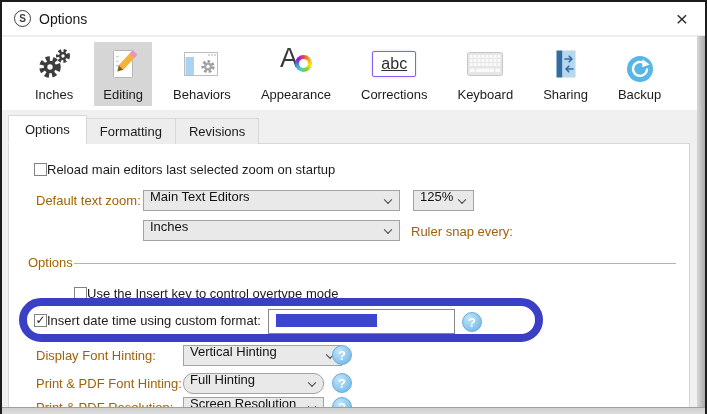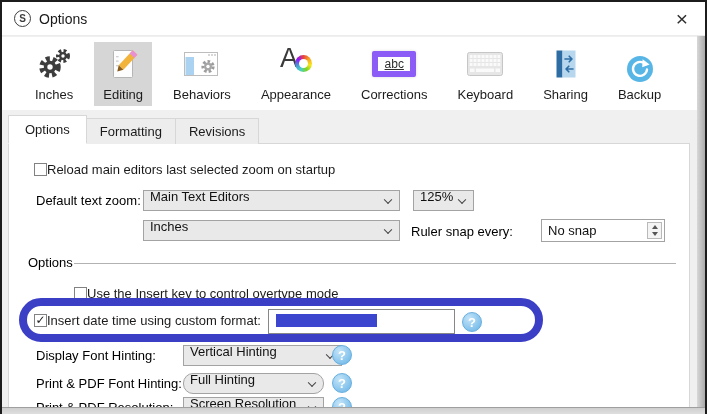--- a/index.html
+++ b/index.html
@@ -21,42 +21,42 @@
   .close { position:absolute; top:4px; right:10px; width:26px; height:26px;
     font-size:21px; font-weight:300; color:#2f2f2f; text-align:center; line-height:25px; }
   
   .toolbar { position:absolute; left:0; top:35px; width:703px; height:73px;
     background:#fff; display:flex; align-items:flex-start; padding:5px 0 0 24px; gap:12px; }
   .titem { display:flex; flex-direction:column; align-items:center; justify-content:flex-end;
     height:64px; padding:3px 9px 4px; gap:4px; }
   .titem.selected { background:#d6d6d6; }
   .ticon { height:38px; display:flex; align-items:center; justify-content:center; }
   .tlabel { font-size:13px; color:#1c1c1c; white-space:nowrap; }
-  .abc-box { min-width:44px; height:26px; background:#fff; border:6px solid #8b5cf6;
+  .abc-box { min-width:44px; height:26px; background:#fff; border:1px solid #8b5cf6;
     border-radius:2px; box-shadow:0 0 3px rgba(0,0,0,.15);
     display:flex; align-items:center; justify-content:center;
-    font-size:12px; color:#2e2e2e; padding:0 5px;text-decoration:underline; }
+    font-size:16px; color:#2e2e2e; padding:0 5px;text-decoration:underline; }
   .appearance-wrap { display:flex; align-items:flex-start; }
   .app-a { font-size:27px; color:#3a3a3a; line-height:1; }
   .app-ring { width:17px; height:17px; border-radius:50%; position:relative;
     margin:10px 0 0 -3px;
     background:conic-gradient(#e8453c,#f5a623,#f8e71c,#7ed321,#4ad1c8,#4a90d9,#9013fe,#e8453c); }
   .app-ring::after { content:""; position:absolute; inset:4px; background:#fff; border-radius:50%; }
   .backup-circle { width:28px; height:28px; }
   
   .tabbar { position:absolute; left:6px; top:113px; display:flex; z-index:3; }
   .tab { display:flex; align-items:center; font-size:13px; color:#1b1b1b; }
   .tab.selected { background:#fff; border:1px solid #d7d7d7; border-bottom:1px solid #fff;
     height:29px; padding:0 16px; z-index:4; }
   .tab.plain { background:#ededed; border:1px solid #d7d7d7; border-bottom:none;
     height:26px; margin-top:3px; padding:0 13px; margin-left:-1px; }
   .panel { position:absolute; left:6px; top:141px; width:682px; height:273px;
     background:#fff; border:1px solid #d7d7d7; }
   
-  .lbl { position:absolute; font-size:13px; color:#000000; white-space:nowrap; line-height:21px; z-index:5; }
+  .lbl { position:absolute; font-size:13px; color:#a16207; white-space:nowrap; line-height:21px; z-index:5; }
   .cbrow { position:absolute; display:flex; align-items:center; 
     font-size:13px; color:#1b1b1b; z-index:5; white-space:nowrap; }
   .cb { width:13px; height:13px; background:#fff; border:1px solid #828282;
     display:flex; align-items:center; justify-content:center; flex:none; }
   .cb .mark { font-size:12px; line-height:1; color:#1a1a1a; margin-top:-1px; }
   .combo { position:absolute; background:#e9e9e9; border:1px solid #a3a3a3;
     display:flex; align-items:center; padding:0 20px 8px 6px;
     font-size:13px; color:#111; white-space:nowrap; overflow:hidden; z-index:5; }
   .chev { position:absolute; right:8px; top:50%; width:6px; height:6px;
     border-right:1.4px solid #444; border-bottom:1.4px solid #444;
@@ -227,27 +227,20 @@
   <div class="combo" style="left:411px; top:188px; width:61px; height:21px;">
     <span>125%</span>
     <span class="chev"></span>
   </div>
 
   <div class="combo" style="left:141px; top:218px; width:257px; height:21px;">
     <span>Inches</span>
     <span class="chev"></span>
   </div>
   <div class="lbl" style="left:409px; top:219px;">Ruler snap every:</div>
-  <div class="spin" style="left:539px; top:217px; width:124px; height:23px;">
-    <span>No snap</span>
-    <span class="spin-btns">
-      <span class="tri-up"></span>
-        <span class="tri-dn"></span>
-    </span>
-  </div>
 
   <div class="lbl" style="left:26px; top:250px;">Options</div>
   <div class="groupline" style="left:72px; top:261px; width:602px;"></div>
 
   <div class="cbrow" style="left:32px; top:284px;margin-left:40px;">
     <div class="cb"></div>
     <span>Use the Insert key to control overtype mode</span>
   </div>
 
   <div class="cbrow" style="left:32px; top:311px;">

